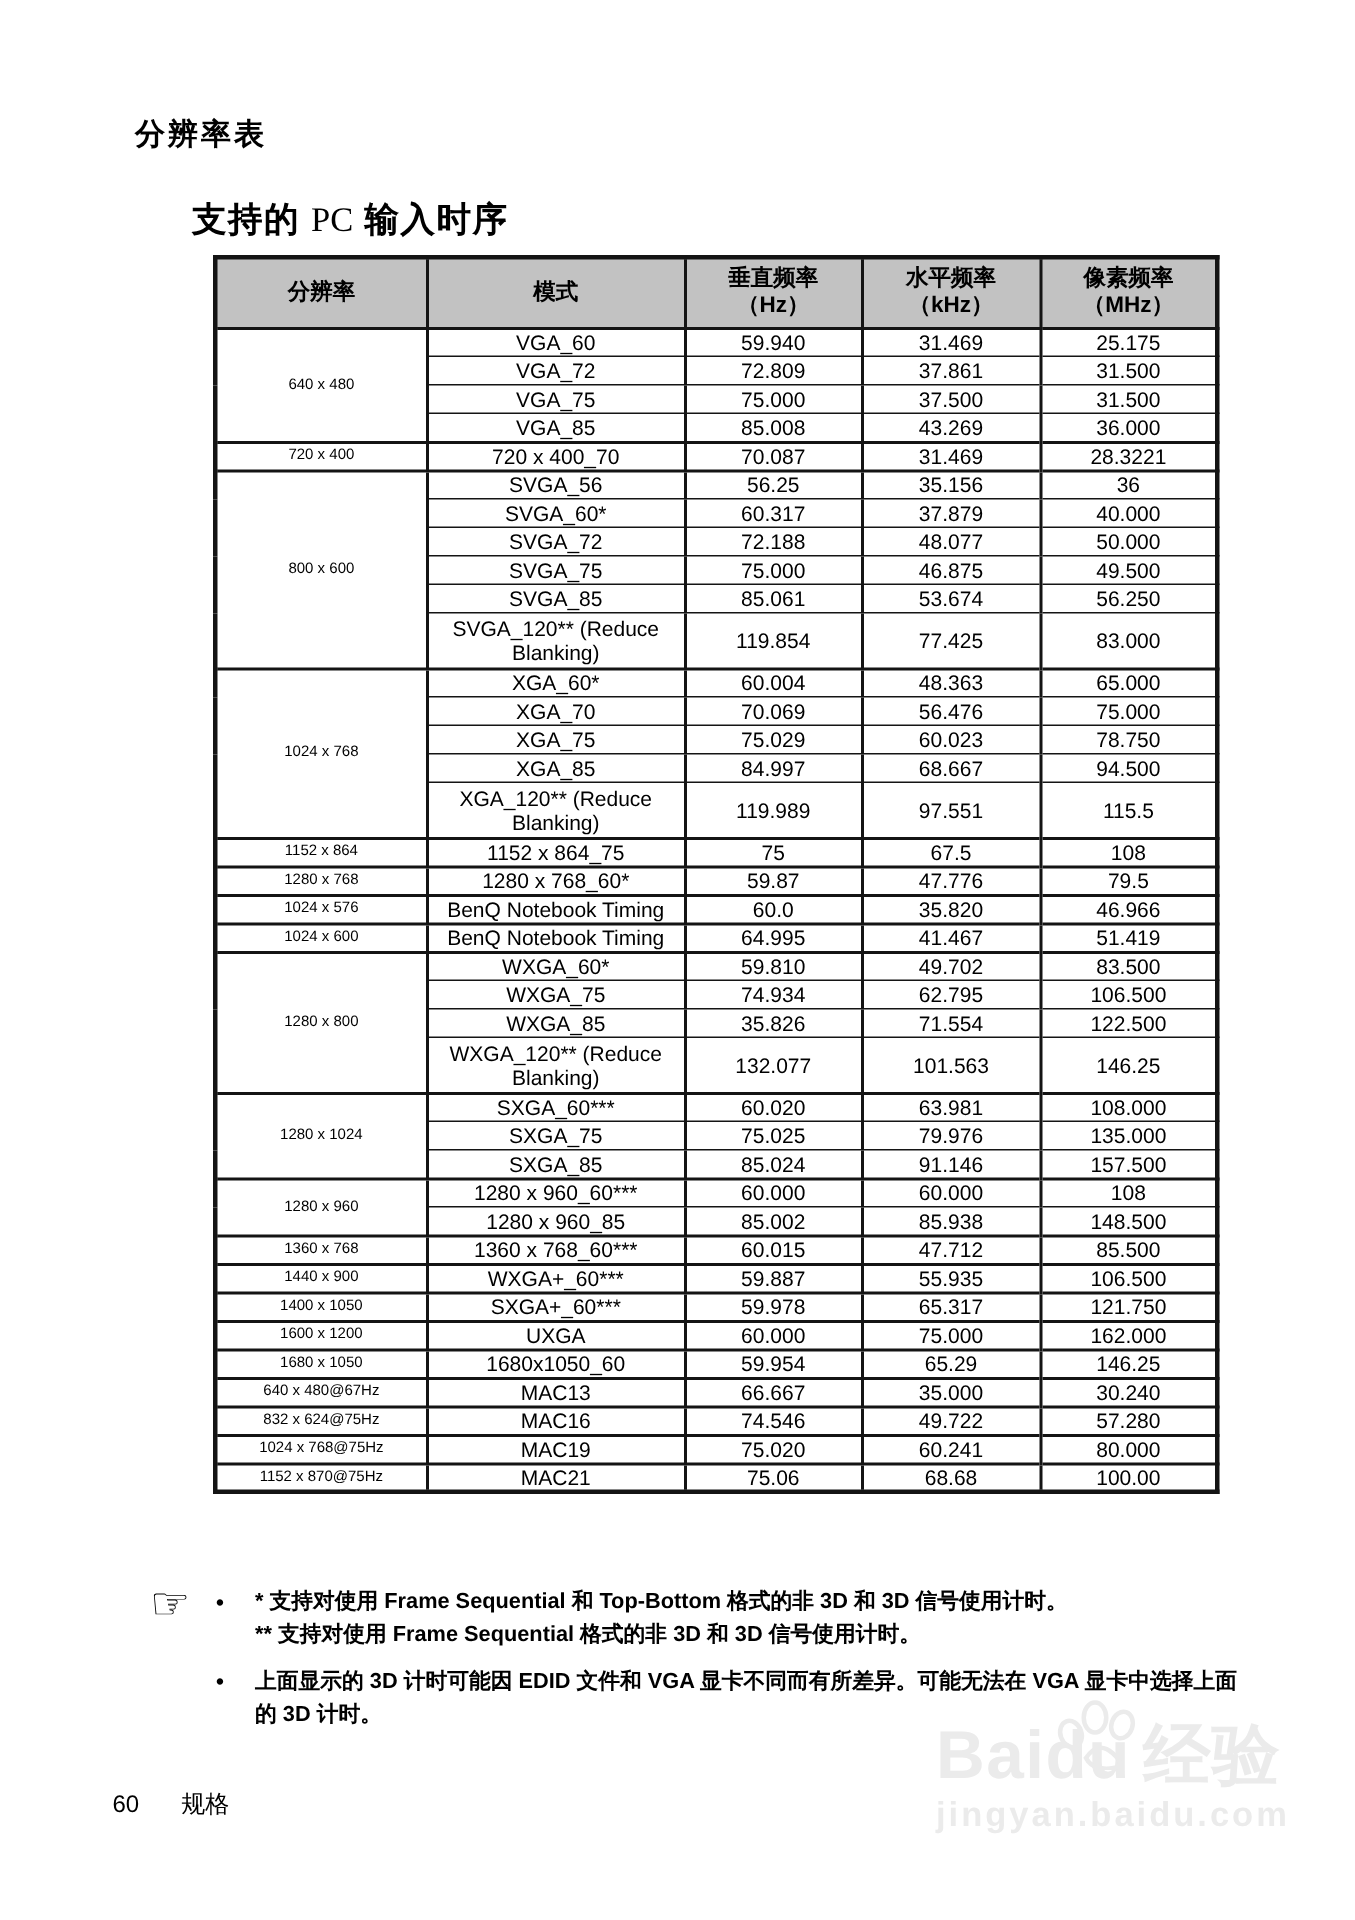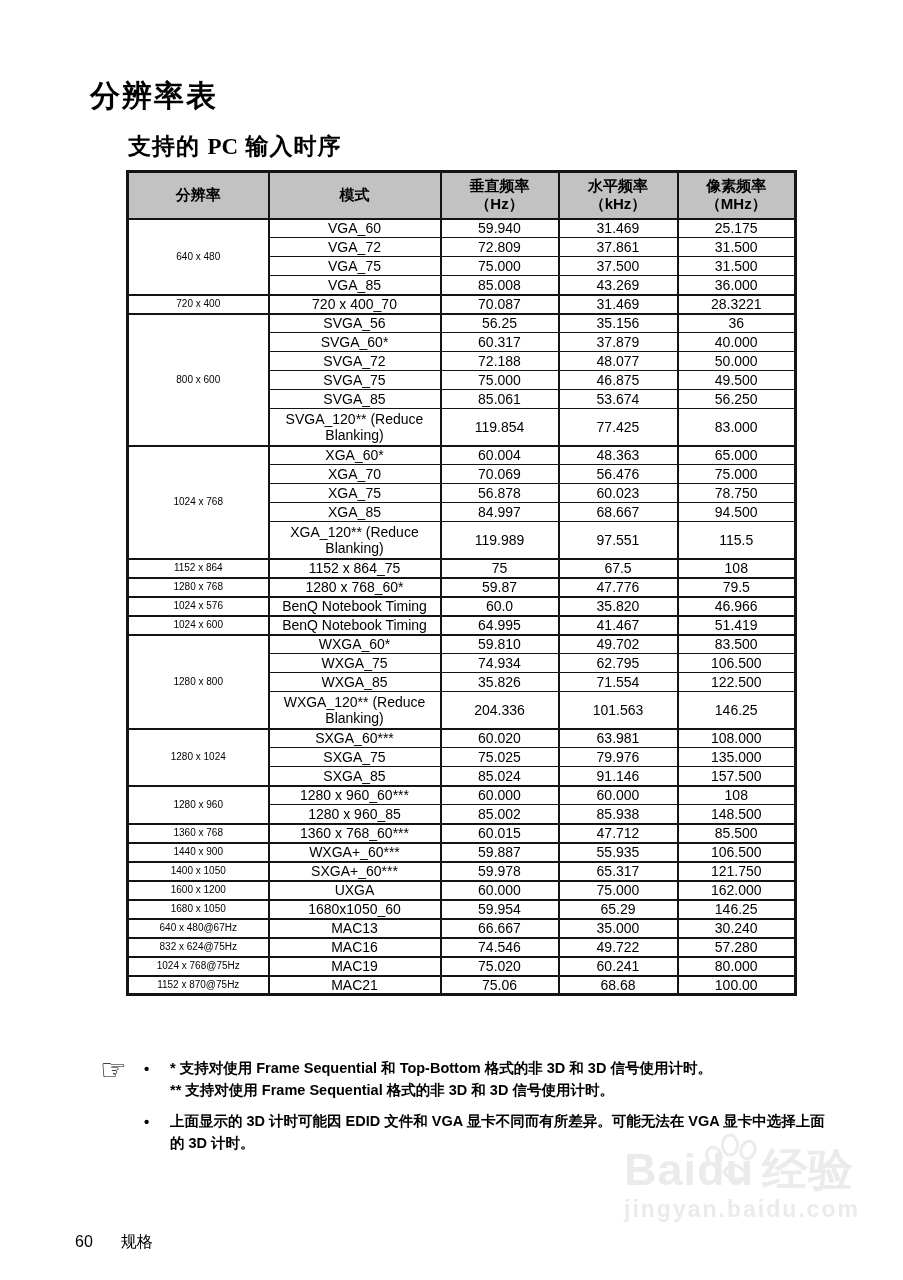--- a/index.html
+++ b/index.html
@@ -4,30 +4,30 @@
 <style>
   * { box-sizing: border-box; }
   html,body { margin:0; padding:0; }
   body {
     width:903px; height:1280px; background:#ffffff; position:relative;
     font-family:"Liberation Sans", sans-serif; color:#000;
     overflow:hidden;
   }
   .page-title {
     position:absolute; left:90px; top:76px;
-    font-size:30px; font-weight:bold; letter-spacing:2px;text-align:right;
+    font-size:20px; font-weight:bold; letter-spacing:2px;text-align:right;
   }
   .page-subtitle {
     position:absolute; left:128px; top:131px;
     font-size:23px; font-weight:bold; letter-spacing:1px;
   }
   .page-subtitle .pc-serif {
-    font-family:"Liberation Serif", serif; font-weight:700; letter-spacing:0;
-  }
-  .table-wrap { position:absolute; left:126px; top:170px; }
+    font-family:"Liberation Serif", serif; font-weight:400; letter-spacing:0;
+  }
+  .table-wrap { position:absolute; left:142px; top:170px; }
   table.timing {
     border-collapse:collapse; table-layout:fixed; width:668px;
     border:3px solid #141414;
   }
   table.timing th {
     background:#c2c2c2; border:2px solid #141414;
     font-size:15px; font-weight:bold; height:47px; padding:0 2px;
     text-align:center; vertical-align:middle; line-height:1.25;
   }
   table.timing td {
@@ -38,21 +38,21 @@
   table.timing tr.group-start td { border-top-width:2px; }
   table.timing tr.tall td { height:37px; }
   table.timing td.res-cell { font-size:10px; }
   .notes { position:absolute; left:100px; top:1058px; width:735px; }
   .note-row { display:flex; align-items:flex-start; }
   .note-row + .note-row { margin-top:10px; }
   .hand-glyph { font-size:30px; line-height:24px; width:44px; flex:0 0 44px; }
   .hand-spacer { width:44px; flex:0 0 44px; }
   .note-bullet { width:26px; flex:0 0 26px; font-size:15px; font-weight:bold; line-height:21px; }
   .note-text { font-size:14.5px; font-weight:bold; line-height:21.5px; }
-  .page-footer { position:absolute; left:75px; top:1232px; font-size:16px; }
+  .page-footer { position:absolute; left:75px; top:1193px; font-size:16px; }
   .page-footer .section { margin-left:28px; }
   .watermark { position:absolute; left:624px; top:1136px; color:#ebebeb; font-weight:bold; }
   .wm-paw { position:absolute; left:78px; top:-4px; }
   .wm-line1 { font-size:45px; letter-spacing:1px; line-height:1.5; white-space:nowrap; }
   .wm-line1 .wm-suffix { margin-left:8px; }
   .wm-line2 { font-size:23px; letter-spacing:2px; margin-top:-8px; white-space:nowrap; }
 </style>
 </head>
 <body>
 
@@ -171,21 +171,21 @@
           <td>65.000</td>
         </tr>
         <tr>
           <td>XGA_70</td>
           <td>70.069</td>
           <td>56.476</td>
           <td>75.000</td>
         </tr>
         <tr>
           <td>XGA_75</td>
-          <td>56.878</td>
+          <td>75.029</td>
           <td>60.023</td>
           <td>78.750</td>
         </tr>
         <tr>
           <td>XGA_85</td>
           <td>84.997</td>
           <td>68.667</td>
           <td>94.500</td>
         </tr>
         <tr class="tall">
@@ -236,21 +236,21 @@
           <td>106.500</td>
         </tr>
         <tr>
           <td>WXGA_85</td>
           <td>35.826</td>
           <td>71.554</td>
           <td>122.500</td>
         </tr>
         <tr class="tall">
           <td>WXGA_120** (Reduce Blanking)</td>
-          <td>204.336</td>
+          <td>132.077</td>
           <td>101.563</td>
           <td>146.25</td>
         </tr>
         <tr class="group-start">
           <td class="res-cell" rowspan="3">1280 x 1024</td>
           <td>SXGA_60***</td>
           <td>60.020</td>
           <td>63.981</td>
           <td>108.000</td>
         </tr>

